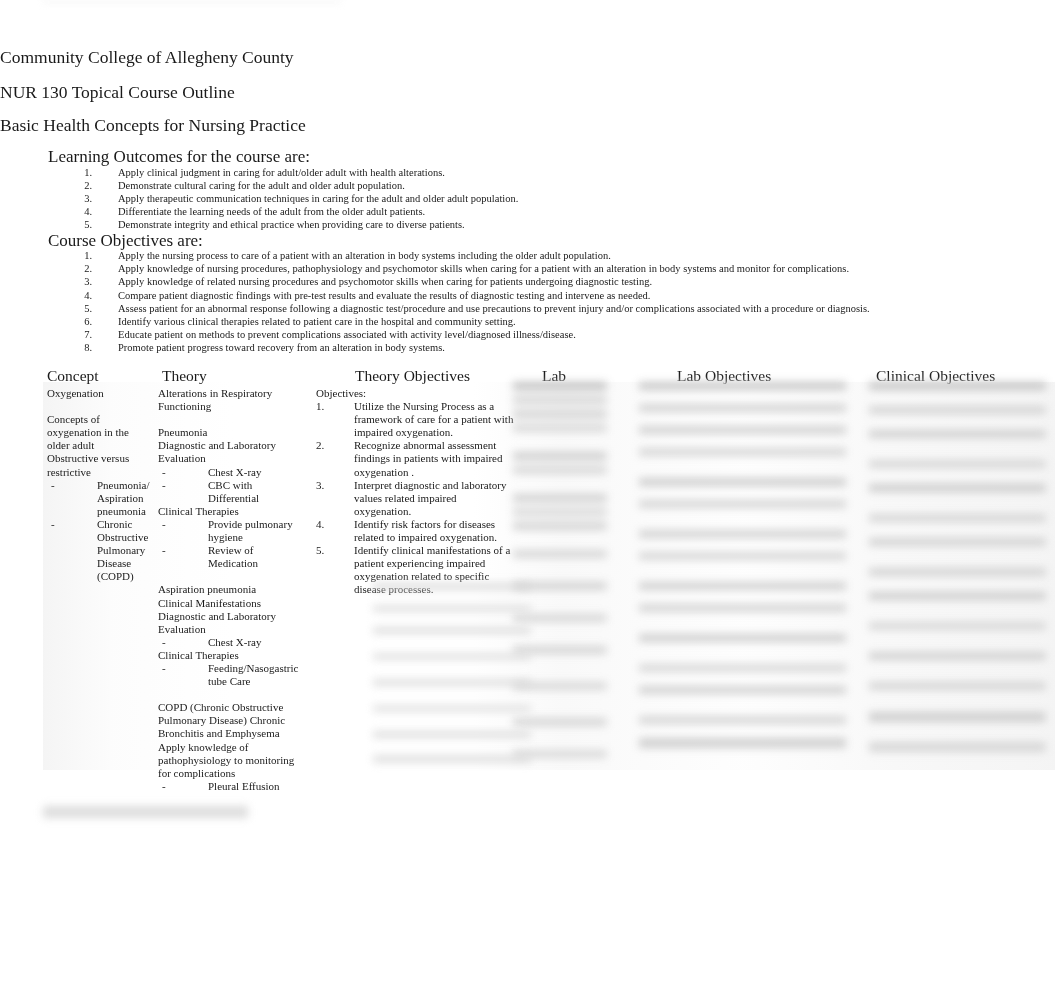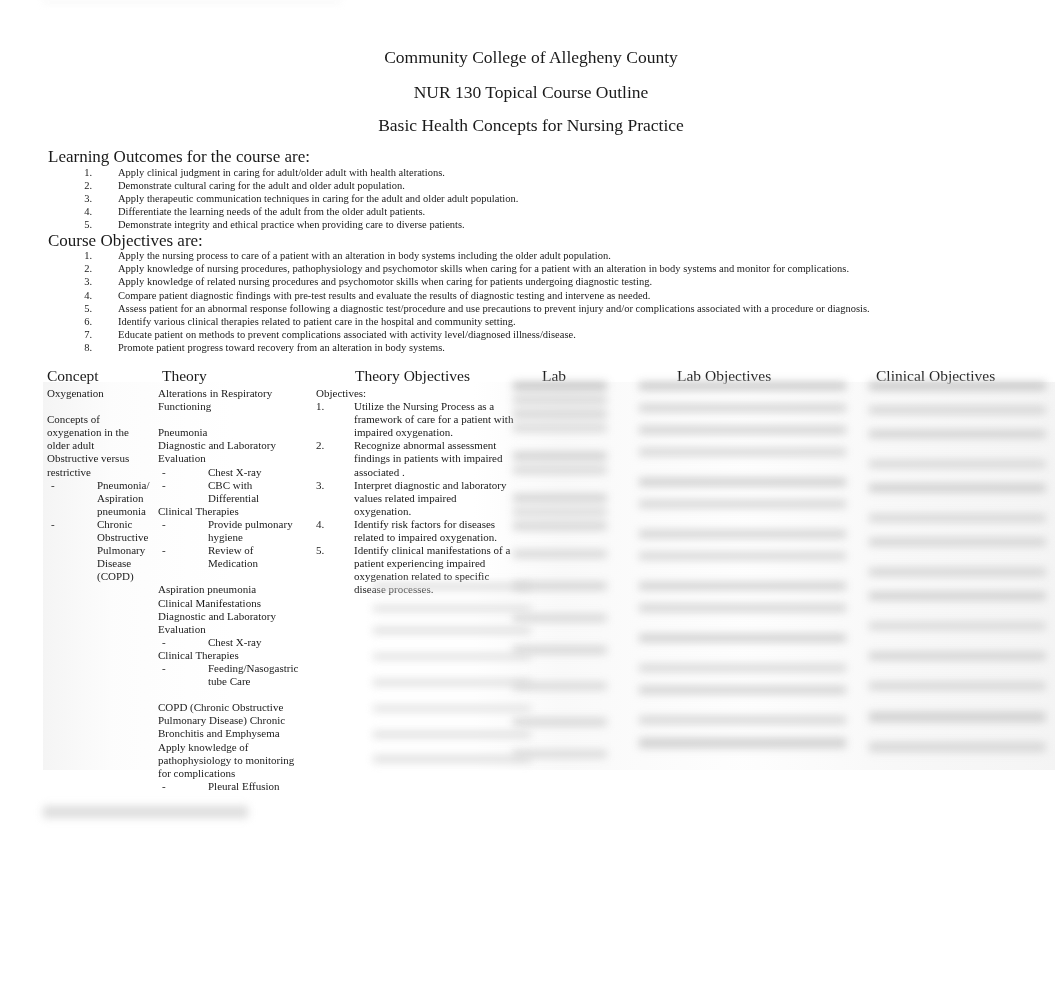--- a/index.html
+++ b/index.html
@@ -25,21 +25,21 @@
     height: 5px;
     background: linear-gradient(to bottom, #f2f2f2, #ffffff);
     filter: blur(3px);
     opacity: .8;
   }
 
   
   .doc-title {
     position: absolute;
     width: 100%;
-    text-align: center;
+    text-align: left;
     font-size: 17.5px;
     line-height: 1;
     white-space: nowrap;
   }
   #title-1 { top: 49px; }
   #title-2 { top: 84px; }
   #title-3 { top: 117px; }
 
   
   .section-heading {
@@ -365,21 +365,21 @@
       <p>for complications</p>
       <p class="dash-item"><span class="dash">-</span><span>Pleural Effusion</span></p>
     </div>
   <div class="cell" id="cell-theory-objectives">
       <p>Objectives:</p>
       <p class="obj-item"><span class="onum">1.</span><span>Utilize the Nursing Process as a</span></p>
       <p class="obj-item"><span>framework of care for a patient with</span></p>
       <p class="obj-item"><span>impaired oxygenation.</span></p>
       <p class="obj-item"><span class="onum">2.</span><span>Recognize abnormal assessment</span></p>
       <p class="obj-item"><span>findings in patients with impaired</span></p>
-      <p class="obj-item"><span>associated .</span></p>
+      <p class="obj-item"><span>oxygenation .</span></p>
       <p class="obj-item"><span class="onum">3.</span><span>Interpret diagnostic and laboratory</span></p>
       <p class="obj-item"><span>values related impaired  oxygenation.</span></p>
       <p class="obj-item"><span class="onum">4.</span><span>Identify risk factors for diseases</span></p>
       <p class="obj-item"><span>related to impaired  oxygenation.</span></p>
       <p class="obj-item"><span class="onum">5.</span><span>Identify clinical manifestations of a</span></p>
       <p class="obj-item"><span>patient experiencing impaired</span></p>
       <p class="obj-item"><span>oxygenation related to specific</span></p>
       <p class="obj-item"><span>disease processes.</span></p>
     </div>
 

